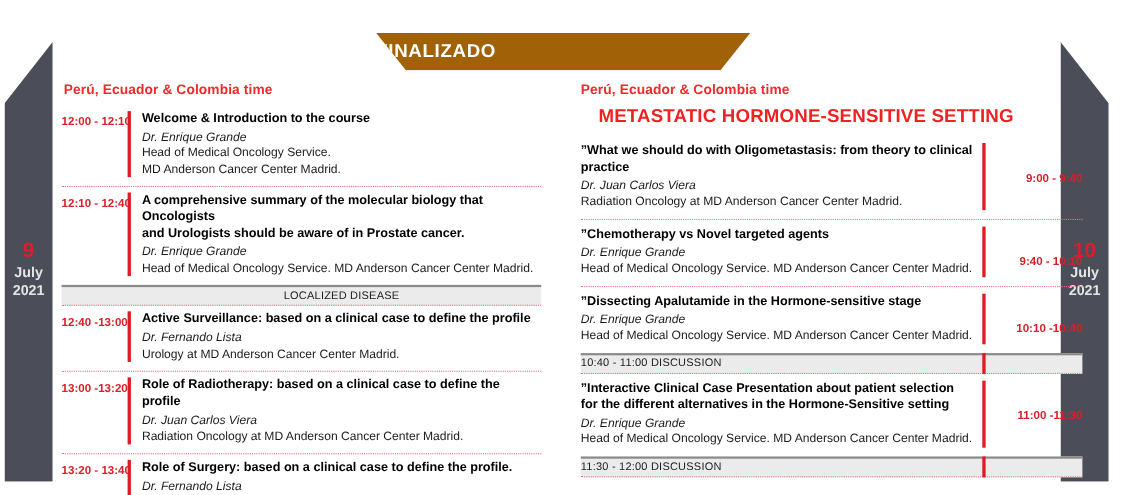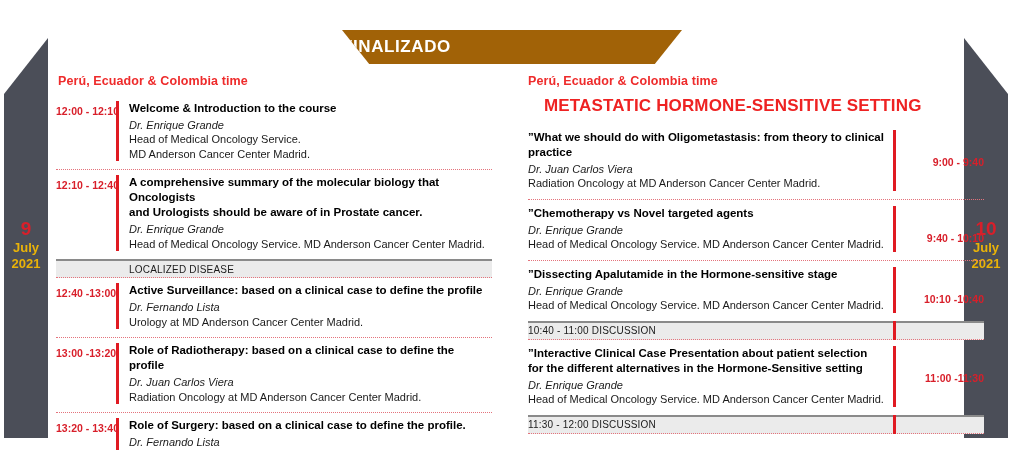--- a/index.html
+++ b/index.html
@@ -65,21 +65,21 @@
   .day-tab .day-num {
     color: #d81f2a;
     font-size: 19px;
     font-weight: bold;
     line-height: 1.1;
   }
   .day-tab .day-month,
   .day-tab .day-year {
     font-size: 13px;
     font-weight: bold;
-    color: #eab308;
+    color: #e5e5e5;
     line-height: 1.25;
   }
 
   
   .column {
     position: absolute;
     top: 74px;
   }
   #column-left  { left: 56px;  width: 436px; }
   #column-right { left: 528px; width: 456px; }
@@ -177,21 +177,21 @@
     border-bottom: 1px dotted #e4737c;
     height: 19px;
     display: flex;
     align-items: center;
     font-size: 10px;
     color: #1a1a1a;
     letter-spacing: 0.2px;
     box-sizing: border-box;
     position: relative;
   }
-  .band.align-left  { justify-content: flex-start; padding-left: 73px; }
+  .band.align-left  { justify-content: center; padding-left: 73px; }
   .band.align-center{ justify-content: flex-start; padding-right: 78px; }
 
   
   #column-right .band .rule-overlay {
     position: absolute;
     right: 88px;
     top: -2px;
     bottom: -1px;
     width: 3px;
     background: #e01a22;

